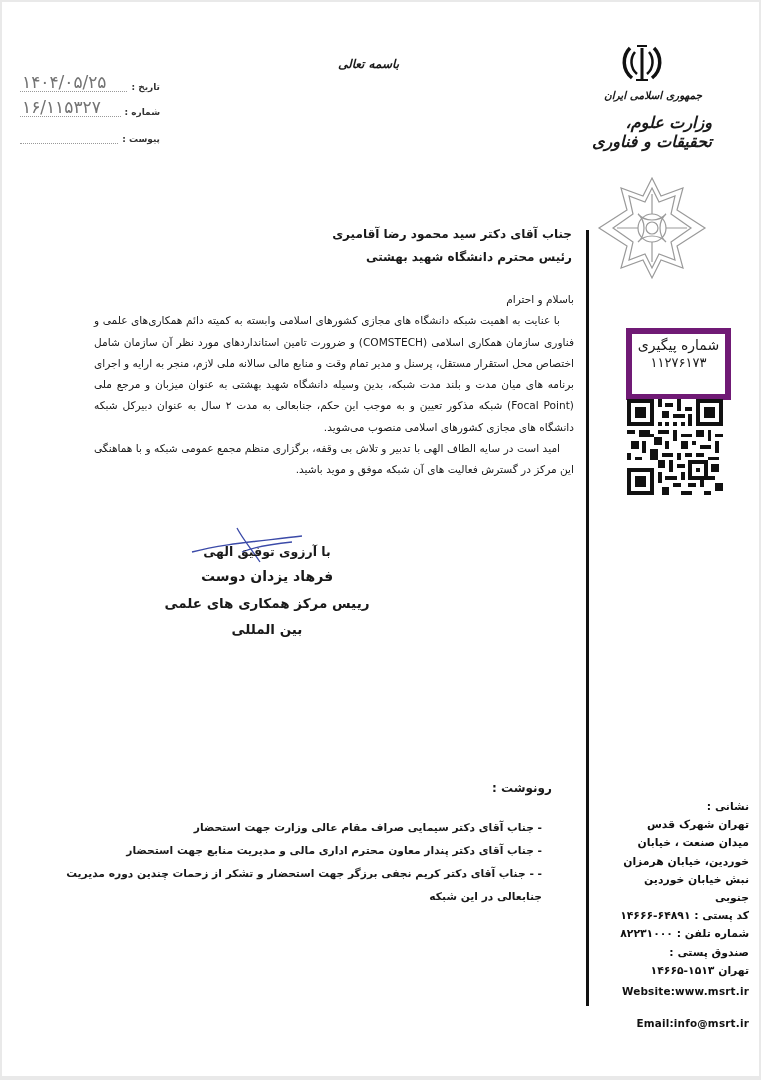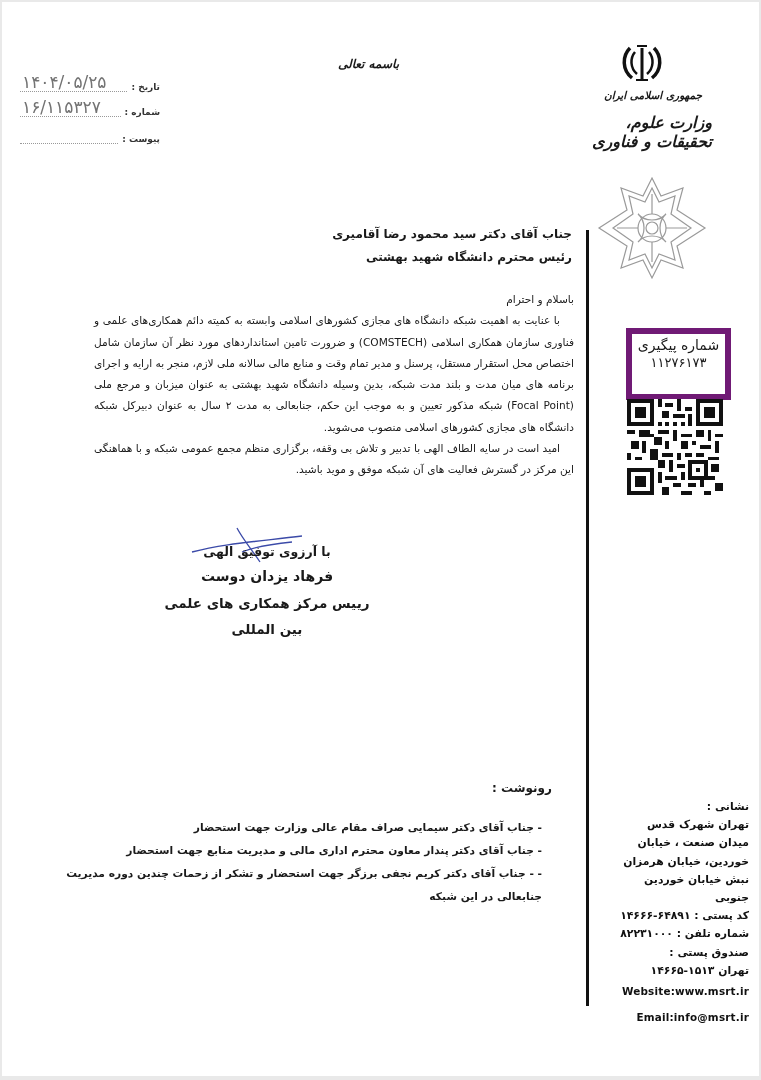--- a/index.html
+++ b/index.html
@@ -213,16 +213,16 @@
     <div>نشانی :</div>
     <div>تهران شهرک قدس</div>
     <div>میدان صنعت ، خیابان</div>
     <div>خوردین، خیابان هرمزان</div>
     <div>نبش خیابان خوردین جنوبی</div>
     <div>کد پستی : ۶۴۸۹۱-۱۴۶۶۶</div>
     <div>شماره تلفن : ۸۲۲۳۱۰۰۰</div>
     <div>صندوق پستی :</div>
     <div>تهران ۱۵۱۳-۱۴۶۶۵</div>
     <div class="ltr" style="margin-top:2px;">Website:www.msrt.ir</div>
-    <div class="ltr" style="margin-top:8px;">Email:info@msrt.ir</div>
+    <div class="ltr" style="margin-top:14px;">Email:info@msrt.ir</div>
   </div>
 
 </div>
 
 </body></html>

